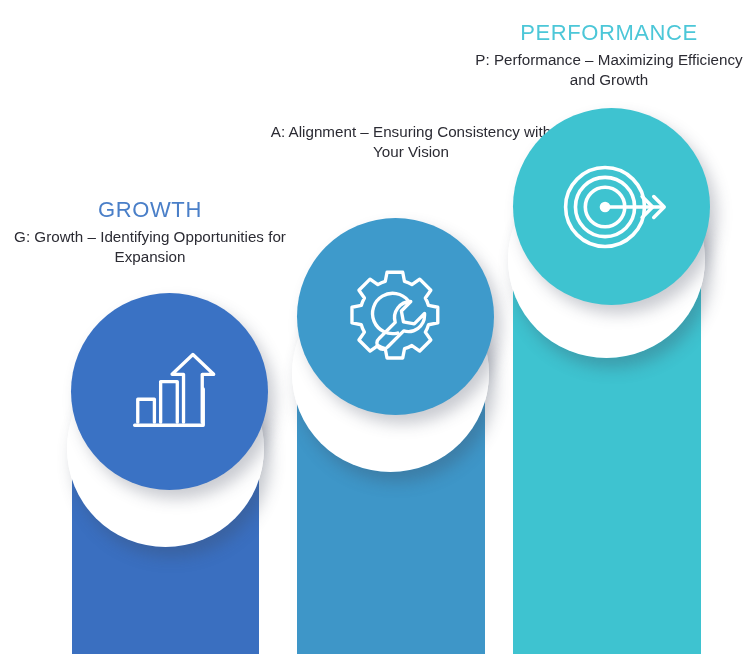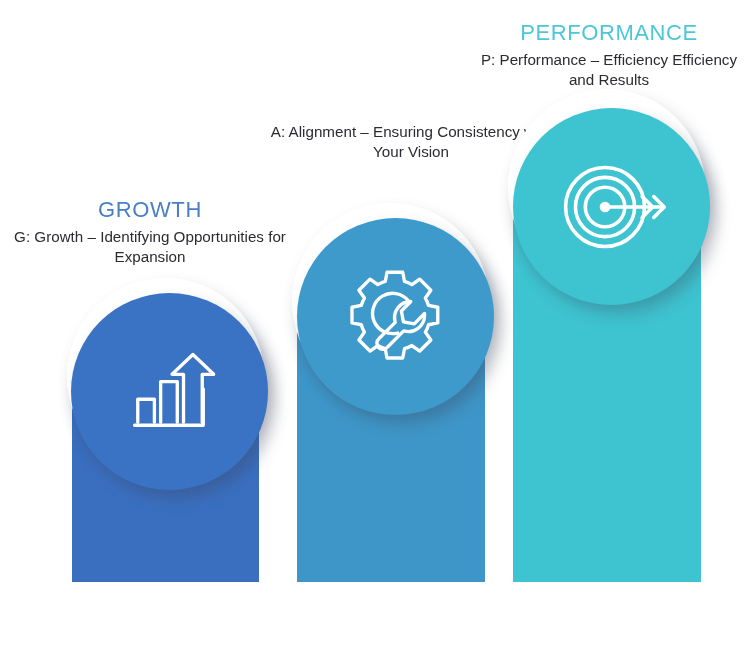--- a/index.html
+++ b/index.html
@@ -20,21 +20,21 @@
     position: absolute;
     inset: 0;
     width: 744px;
     height: 654px;
   }
 
   
   .column {
     position: absolute;
     top: 0;
-    height: 582px;
+    height: 654px;
   }
   .col-0 { left: 0px;   width: 300px; }
   .col-1 { left: 252px; width: 300px; }
   .col-2 { left: 462px; width: 282px; }
 
   
   .bar {
     position: absolute;
     bottom: 0;
   }
@@ -200,17 +200,17 @@
         <circle cx="44" cy="50" r="17"></circle>
         <circle cx="44" cy="50" r="4.6" fill="#ffffff" stroke="none"></circle>
         <path d="M44 50 H92"></path>
         <path d="M76 41 L85 50 L76 59"></path>
         <path d="M86 41 L95 50 L86 59"></path>
       </svg>
     </div>
 
     <div class="textblock">
       <p class="heading">PERFORMANCE</p>
-      <p class="desc">P: Performance – Efficiency Efficiency and Results</p>
+      <p class="desc">P: Performance – Maximizing Efficiency and Growth</p>
     </div>
   </div>
 
 </div>
 
 </body></html>

